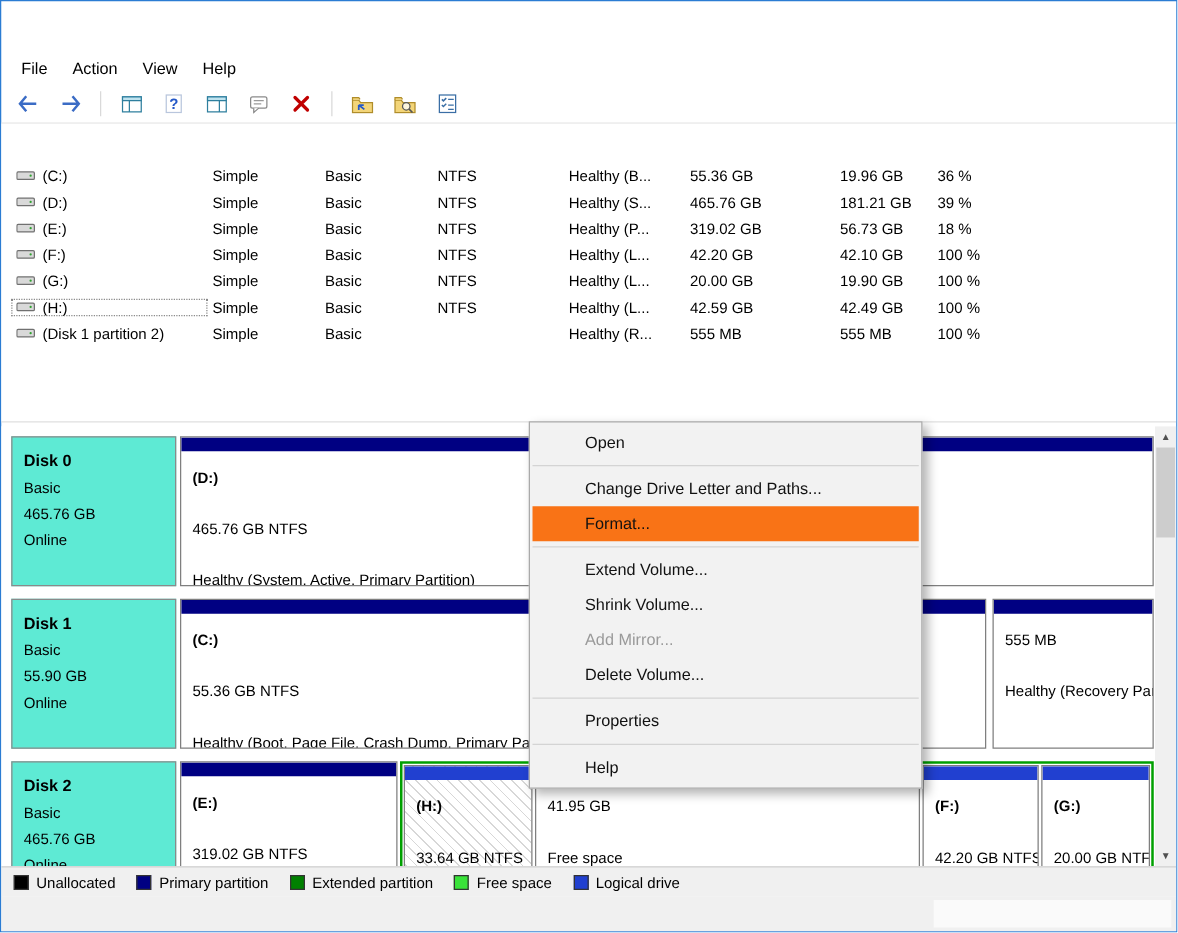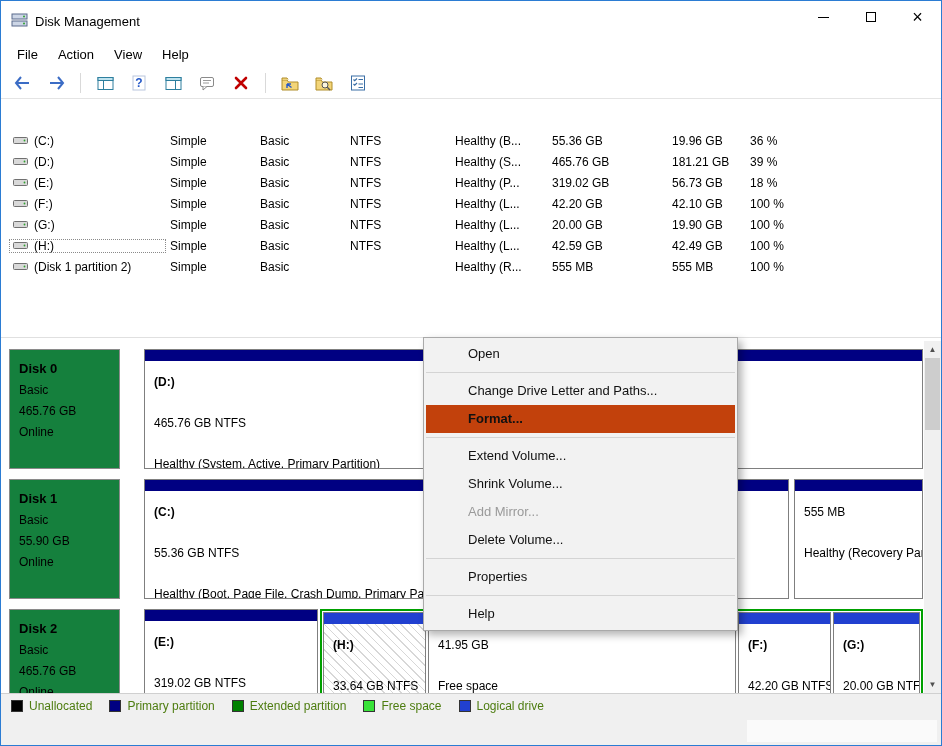--- a/index.html
+++ b/index.html
@@ -34,80 +34,58 @@
   .vt-cell { padding:0 4px; overflow:hidden; white-space:nowrap; }
   .vol-cell { display:flex; align-items:center; gap:6px; }
   .vol-cell.focused { outline:1px dotted #8a8a8a; outline-offset:-1px; }
   .drive-ico { flex:0 0 auto; }
 
   .splitter { position:absolute; top:336px; left:0; right:0; height:1px; background:#e0e0e0; }
 
   
   .graphic-pane { position:absolute; top:340px; left:0; right:0; height:352px; background:#fff; overflow:hidden; }
   .disk-row { position:absolute; left:8px; width:914px; height:122px; }
-  .disk-label { position:absolute; left:0; top:0; width:111px; height:120px; border:1px solid #8a8a8a; background:#15803d; padding:11px 0 0 9px; }
+  .disk-label { position:absolute; left:0; top:0; width:132px; height:120px; border:1px solid #8a8a8a; background:#5eead4; padding:11px 0 0 9px; }
   .dl-name { font-weight:bold; font-size:13px; }
   .dl-line { font-size:12px; margin-top:7px; }
   .part { position:absolute; top:0; height:120px; border:1px solid #7f7f7f; background:#fff; overflow:hidden; }
   .part .strip { height:11px; }
   .pl1 { font-size:12px; font-weight:bold; margin:14px 0 0 9px; white-space:nowrap; }
   .pl1.regular { font-weight:normal; }
   .pl2, .pl3 { font-size:12px; margin:27px 0 0 9px; white-space:nowrap; }
   .part.hatch { background:repeating-linear-gradient(45deg,#ffffff 0 5px,#d7d7d7 5px 6px); }
   .part.inner { top:3px; height:114px; }
   .ext-frame { position:absolute; top:0; left:311px; width:603px; height:120px; border:2px solid #00a000; pointer-events:none; }
 
   
   .scrollbar-v { position:absolute; right:0; top:0; width:17px; height:352px; background:#f0f0f0; }
   .sb-arrow { position:absolute; left:0; width:17px; height:17px; display:flex; align-items:center; justify-content:center; font-size:8px; color:#505050; }
   .sb-arrow.up { top:0; }
   .sb-arrow.down { bottom:0; }
   .sb-thumb { position:absolute; top:17px; left:1px; width:15px; height:72px; background:#cdcdcd; }
 
   
   .legend-bar { position:absolute; top:692px; left:0; right:0; height:24px; background:#f0f0f0; border-top:1px solid #d0d0d0; display:flex; align-items:center; padding-left:10px; gap:17px; }
-  .legend-item { display:flex; align-items:center; gap:6px; font-size:12px; color:#4d7c0f; }
+  .legend-item { display:flex; align-items:center; gap:6px; font-size:12px; color:#000000; }
   .legend-swatch { width:12px; height:12px; border:1px solid #333; }
   .statusbar { position:absolute; top:716px; left:0; right:0; bottom:0; background:#f0f0f0; }
   .status-panel { position:absolute; left:746px; right:4px; top:3px; bottom:3px; background:#fafafa; }
 
   
   .context-menu { position:absolute; left:422px; top:336px; width:315px; background:#f2f2f2; border:1px solid #a9a9a9; padding:2px 0; box-shadow:4px 4px 8px rgba(0,0,0,0.3); z-index:100; }
   .cm-item { height:28px; line-height:28px; padding-left:44px; font-size:13px; color:#111; }
   .cm-item.highlighted { margin:0 2px; padding-left:42px; }
   .cm-item.disabled { color:#9a9a9a; }
   .cm-sep { height:1px; background:#d4d4d4; margin:4px 2px; }
 </style>
 </head>
 <body>
 
 <div class="window">
 
-  <div class="titlebar">
-    <span class="title-icon">
-      <svg width="18" height="16" viewBox="0 0 18 16">
-        <rect x="1" y="2" width="15" height="5" fill="#cdd6e6" stroke="#5b6b8c"></rect>
-        <rect x="1" y="9" width="15" height="5" fill="#cdd6e6" stroke="#5b6b8c"></rect>
-        <circle cx="13" cy="4.5" r="1" fill="#2fa12f"></circle>
-        <circle cx="13" cy="11.5" r="1" fill="#2fa12f"></circle>
-      </svg>
-    </span>
-    <span class="title-text">Disk Management</span>
-    <div class="win-controls">
-      <div class="win-btn">
-          <span class="glyph-min"></span>
-        </div>
-      <div class="win-btn">
-          <span class="glyph-max"></span>
-        </div>
-      <div class="win-btn">
-          <span class="glyph-close">×</span>
-        </div>
-    </div>
-  </div>
 
   <div class="menubar">
     <span class="menu-label">File</span>
     <span class="menu-label">Action</span>
     <span class="menu-label">View</span>
     <span class="menu-label">Help</span>
   </div>
 
   <div class="toolbar">
     <div class="tb-btn">
@@ -416,21 +394,21 @@
   </div>
 
   <div class="statusbar">
     <div class="status-panel"></div>
   </div>
 
   <div class="context-menu">
     <div class="cm-item">Open</div>
     <div class="cm-sep"></div>
     <div class="cm-item">Change Drive Letter and Paths...</div>
-    <div class="cm-item highlighted" style="background-color: #c2410c; font-weight: bold;">Format...</div>
+    <div class="cm-item highlighted" style="background-color: #f97316;">Format...</div>
     <div class="cm-sep"></div>
     <div class="cm-item">Extend Volume...</div>
     <div class="cm-item">Shrink Volume...</div>
     <div class="cm-item disabled">Add Mirror...</div>
     <div class="cm-item">Delete Volume...</div>
     <div class="cm-sep"></div>
     <div class="cm-item">Properties</div>
     <div class="cm-sep"></div>
     <div class="cm-item">Help</div>
   </div>

